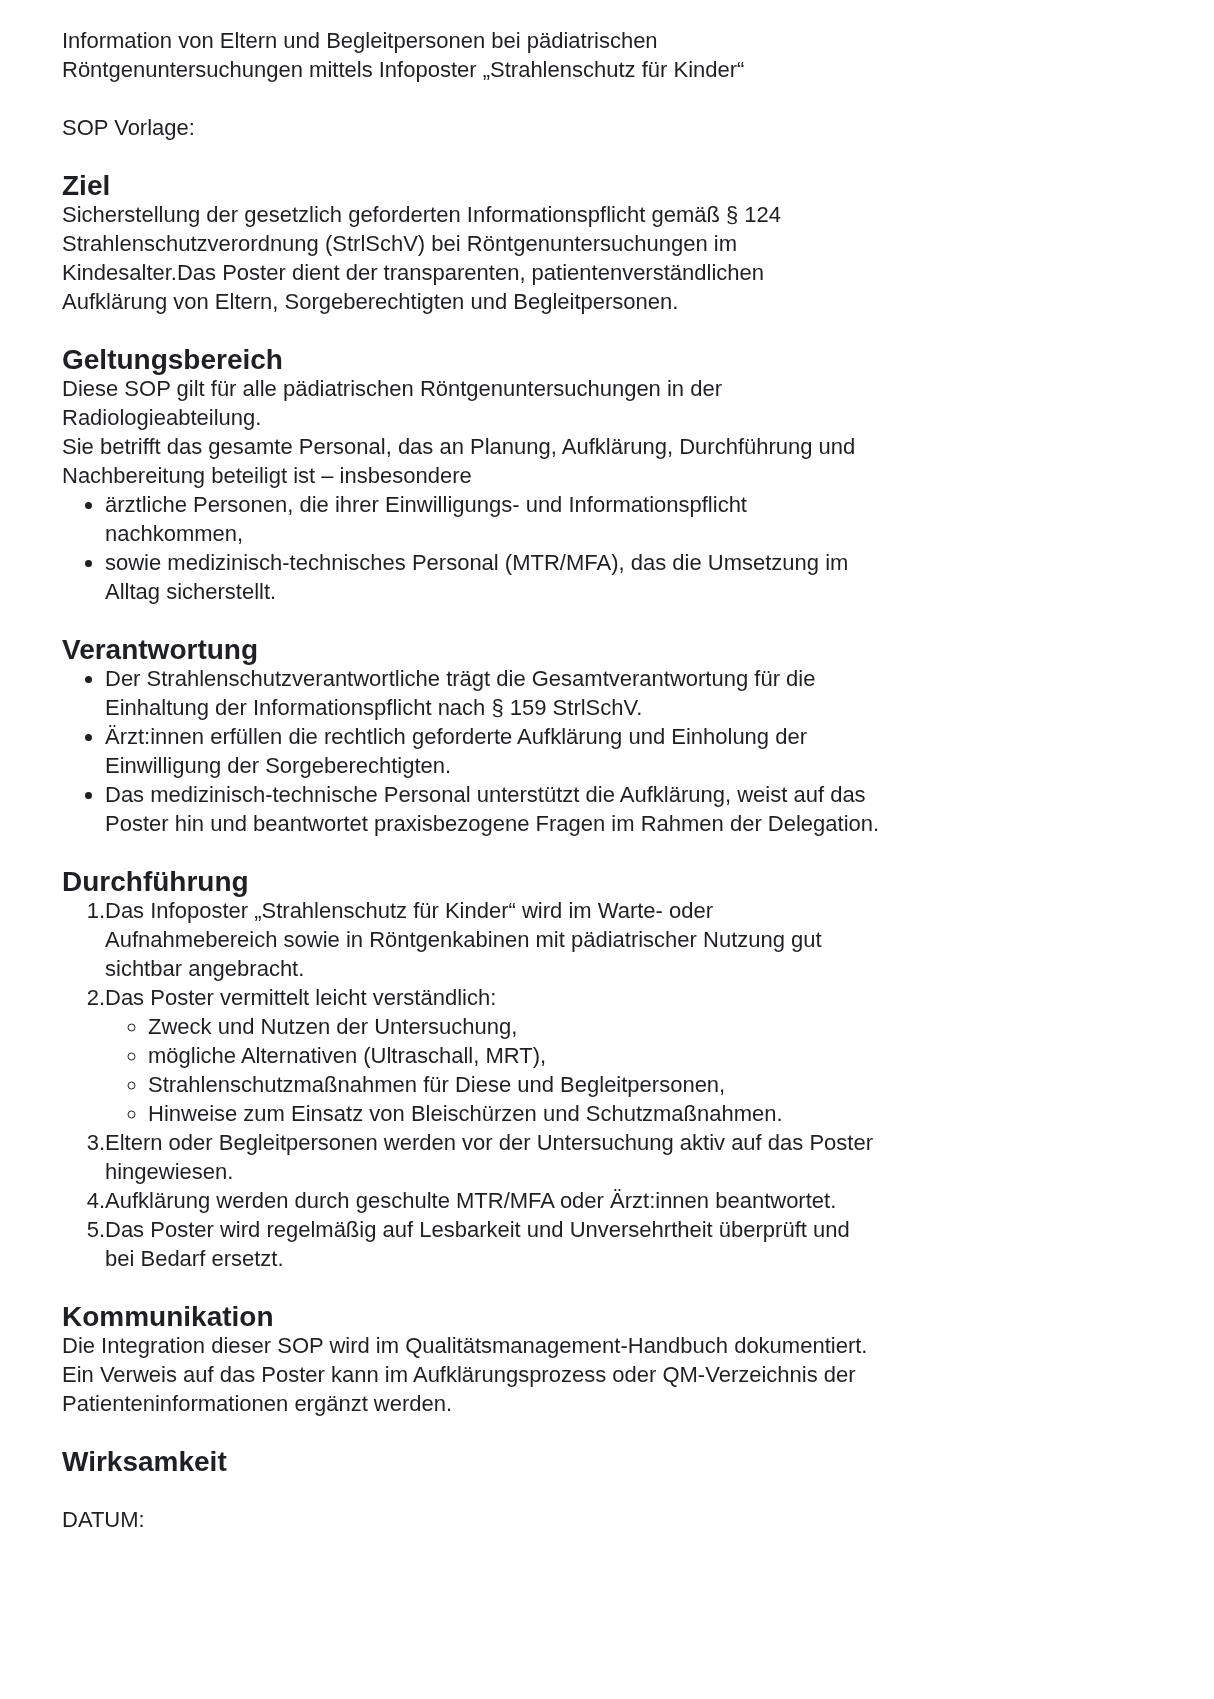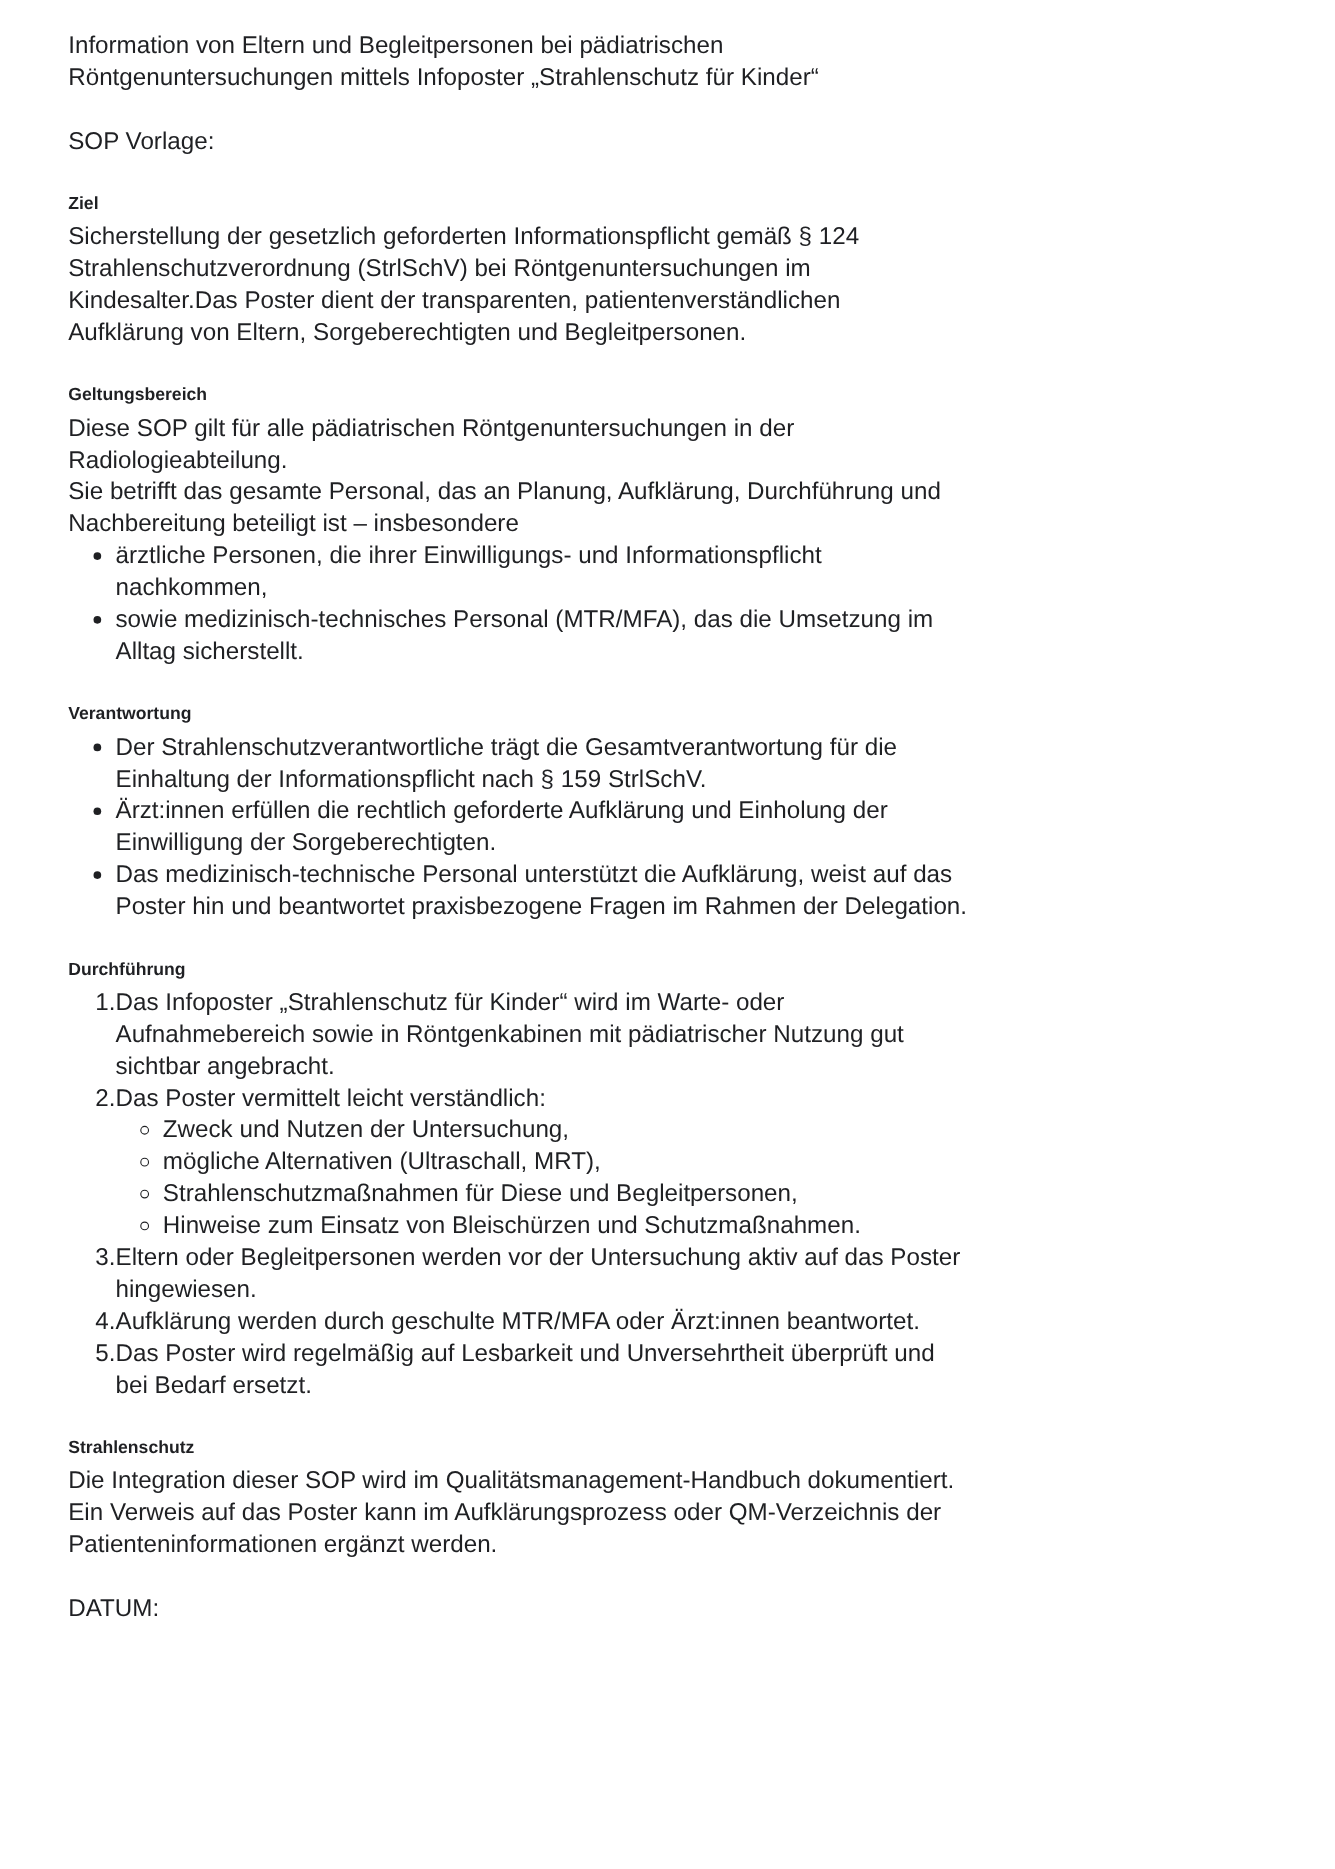--- a/index.html
+++ b/index.html
@@ -21,21 +21,21 @@
     padding: 26px 50px 0 62px;
   }
   .section {
     margin-top: 29px;
   }
   .section:first-child {
     margin-top: 0;
   }
   .section h2 {
     margin: 0;
-    font-size: 16px;
+    font-size: 28px;
     line-height: 29px;
     font-weight: 700;
     white-space: pre-line;
   }
   .section p {
     margin: 0;
     white-space: pre-line;
   }
   ul, ol {
     margin: 0;
@@ -108,23 +108,24 @@
 sichtbar angebracht.</span></li>
         <li><span>Das Poster vermittelt leicht verständlich:</span><ul class="level-2"><li>Zweck und Nutzen der Untersuchung,</li><li>mögliche Alternativen (Ultraschall, MRT),</li><li>Strahlenschutzmaßnahmen für Diese und Begleitpersonen,</li><li>Hinweise zum Einsatz von Bleischürzen und Schutzmaßnahmen.</li></ul></li>
         <li><span>Eltern oder Begleitpersonen werden vor der Untersuchung aktiv auf das Poster
 hingewiesen.</span></li>
         <li><span>Aufklärung werden durch geschulte MTR/MFA oder Ärzt:innen beantwortet.</span></li>
         <li><span>Das Poster wird regelmäßig auf Lesbarkeit und Unversehrtheit überprüft und
 bei Bedarf ersetzt.</span></li>
       </ol>
     </div>
     <div class="section">
-      <h2>Strahlenschutz</h2>
+      <h2>Kommunikation</h2>
       <p>Die Integration dieser SOP wird im Qualitätsmanagement-Handbuch dokumentiert.
 Ein Verweis auf das Poster kann im Aufklärungsprozess oder QM-Verzeichnis der
 Patienteninformationen ergänzt werden.</p>
     </div>
     <div class="section">
+      <h2>Wirksamkeit</h2>
     </div>
     <div class="section">
       <p>DATUM:</p>
     </div>
   </div>
 
 </body></html>

